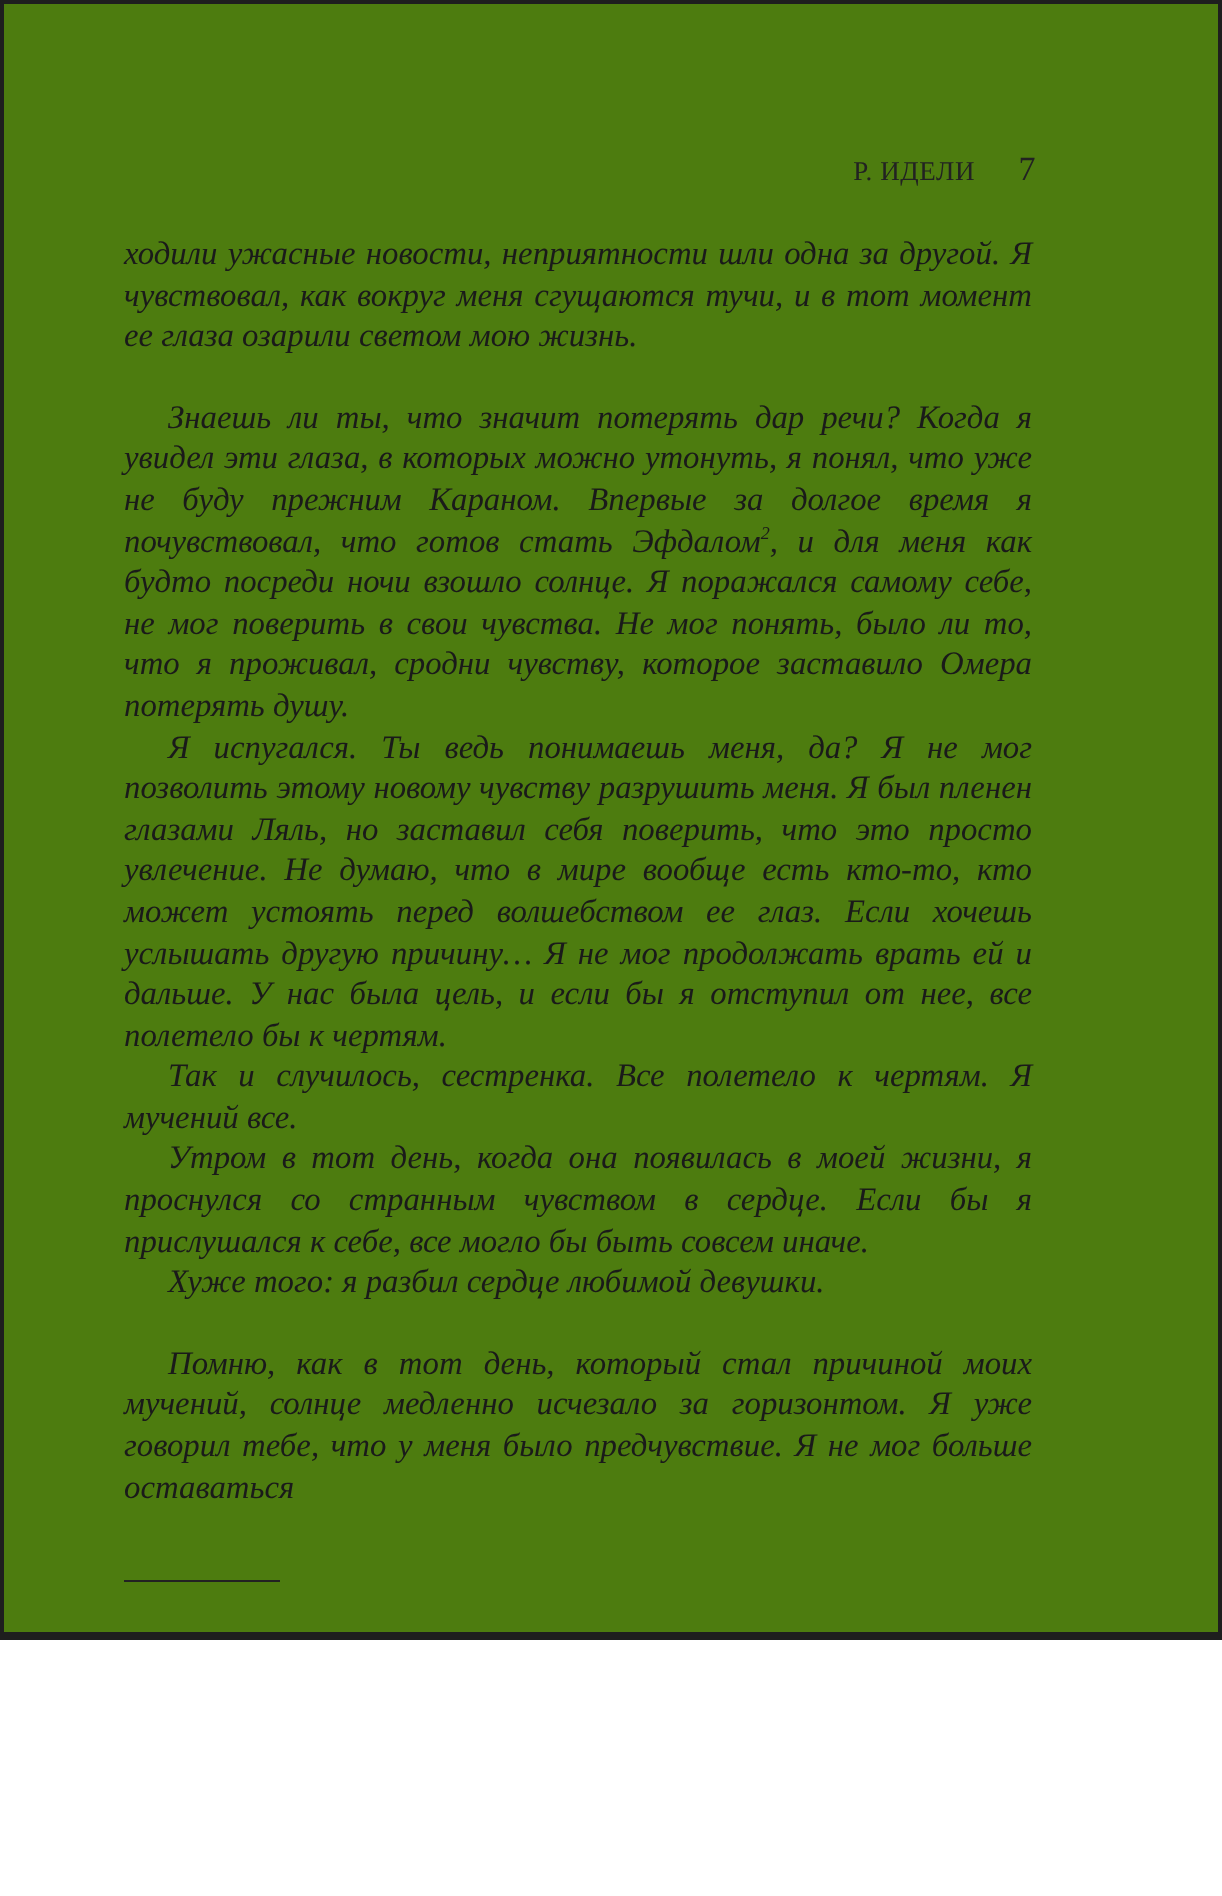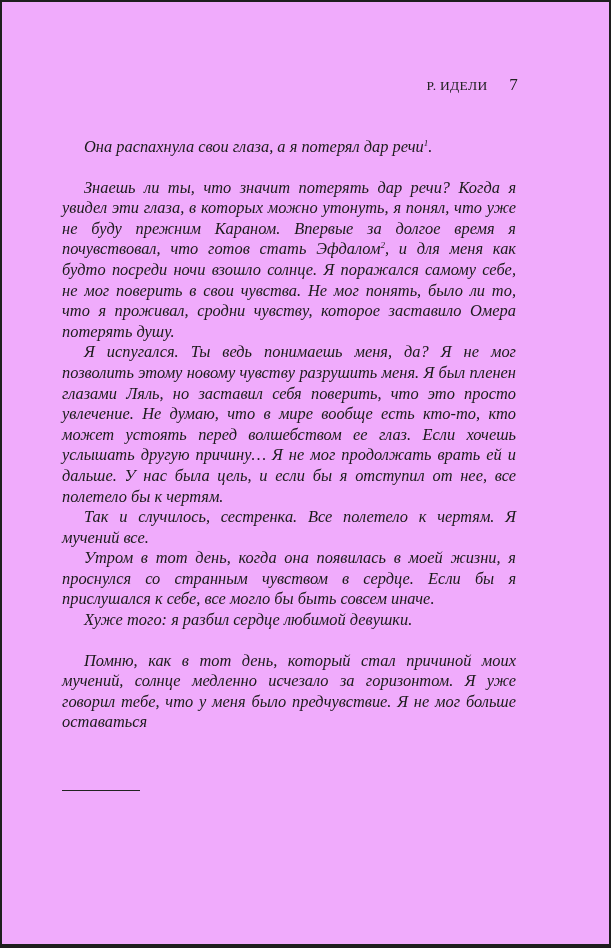--- a/index.html
+++ b/index.html
@@ -4,27 +4,27 @@
 <style>
   html, body { margin: 0; padding: 0; }
   body {
     width: 611px; height: 948px;
     background: #ffffff;
     position: relative;
     overflow: hidden;
   }
   .frame {
     position: absolute; left: 0; top: 0;
-    width: 611px; height: 948px;
+    width: 611px; height: 820px;
     box-sizing: border-box;
     border-left: 2px solid #1e1e1e;
     border-top: 2px solid #1e1e1e;
     border-right: 2px solid #1e1e1e;
     border-bottom: 4px solid #1e1e1e;
-    background: #f0abfc;
+    background: #4d7c0f;
   }
   .header {
     position: absolute;
     top: 73px;
     right: 91px;
     font-family: "Liberation Serif", "DejaVu Serif", serif;
     color: #222;
     font-size: 13.5px;
     letter-spacing: 0.3px;
   }
@@ -69,22 +69,22 @@
 <body>
 
 <div class="frame">
 
   <div class="header">
     <span class="author">Р. ИДЕЛИ</span>
     <span class="pagenum">7</span>
   </div>
 
   <div class="body">
+    <p>ходили ужасные новости, неприятности шли одна за другой. Я чувствовал, как вокруг меня сгущаются тучи, и в тот момент ее глаза озарили светом мою жизнь.</p>
 
-    <p class="ind gap"><span>Она распахнула свои глаза, а я потерял дар речи</span><sup>1</sup><span>.</span></p>
 
     <p class="ind gap"><span>Знаешь ли ты, что значит потерять дар речи? Когда я увидел эти глаза, в которых можно утонуть, я понял, что уже не буду прежним Караном. Впервые за долгое время я почувствовал, что готов стать Эфдалом</span><sup>2</sup><span>, и для меня как будто посреди ночи взошло солнце. Я поражался самому себе, не мог поверить в свои чувства. Не мог понять, было ли то, что я проживал, сродни чувству, которое заставило Омера потерять душу.</span></p>
 
     <p class="ind">Я испугался. Ты ведь понимаешь меня, да? Я не мог позволить этому новому чувству разрушить меня. Я был пленен глазами Ляль, но заставил себя поверить, что это просто увлечение. Не думаю, что в мире вообще есть кто-то, кто может устоять перед волшебством ее глаз. Если хочешь услышать другую причину… Я не мог продолжать врать ей и дальше. У нас была цель, и если бы я отступил от нее, все полетело бы к чертям.</p>
     <p class="ind">Так и случилось, сестренка. Все полетело к чертям. Я мучений все.</p>
     <p class="ind">Утром в тот день, когда она появилась в моей жизни, я проснулся со странным чувством в сердце. Если бы я прислушался к себе, все могло бы быть совсем иначе.</p>
     <p class="ind">Хуже того: я разбил сердце любимой девушки.</p>
     <p class="ind gap">Помню, как в тот день, который стал причиной моих мучений, солнце медленно исчезало за горизонтом. Я уже говорил тебе, что у меня было предчувствие. Я не мог больше оставаться</p>
   </div>
 

